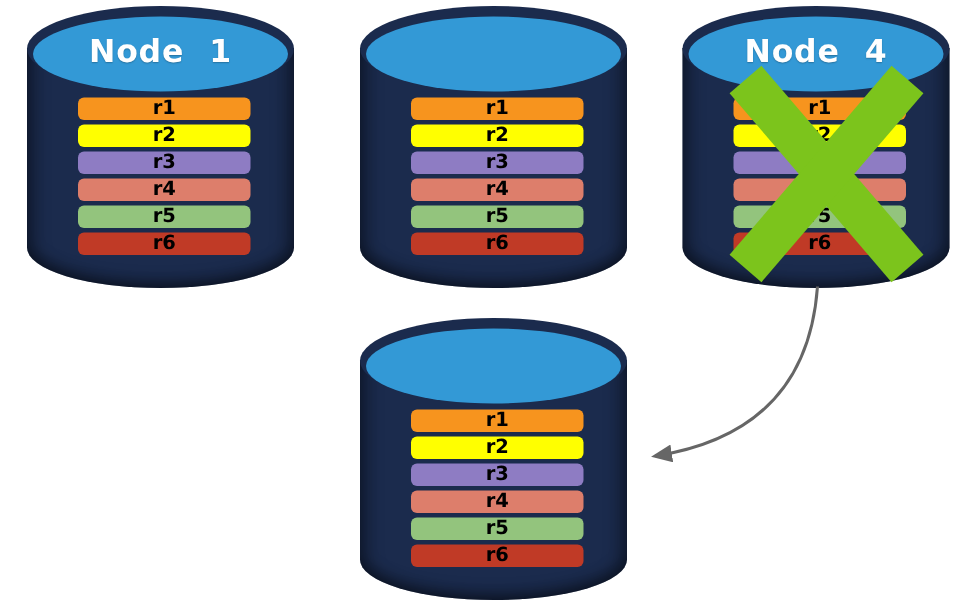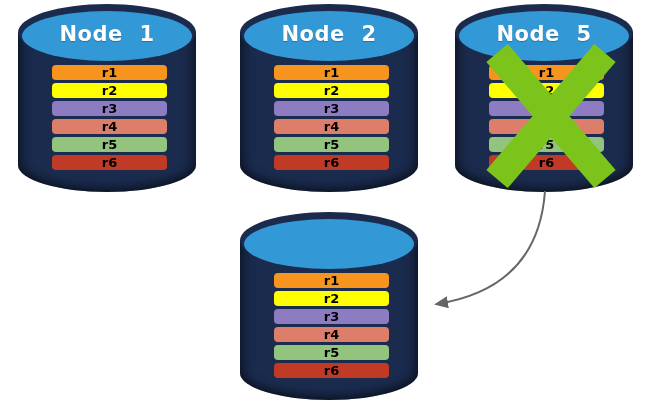--- a/index.html
+++ b/index.html
@@ -94,36 +94,35 @@
       <div class="record" style="background: rgb(221, 126, 107);">r4</div>
       <div class="record" style="background: rgb(147, 196, 125);">r5</div>
       <div class="record" style="background: rgb(192, 58, 38);">r6</div>
     </div>
   </div>
 
   <div class="node" style="left:240px;top:4px;">
     <div class="cyl-body" style="background: rgb(27, 43, 77);"></div>
     <div class="cyl-top-rim" style="background: rgb(27, 43, 77);"></div>
     <div class="cyl-top" style="background: rgb(51, 153, 214);"></div>
-    <div class="node-title">Node 2</div>
     <div class="records">
       <div class="record" style="background: rgb(247, 148, 30);">r1</div>
       <div class="record" style="background: rgb(255, 255, 0);">r2</div>
       <div class="record" style="background: rgb(142, 124, 195);">r3</div>
       <div class="record" style="background: rgb(221, 126, 107);">r4</div>
       <div class="record" style="background: rgb(147, 196, 125);">r5</div>
       <div class="record" style="background: rgb(192, 58, 38);">r6</div>
     </div>
   </div>
 
   <div class="node" style="left:455px;top:4px;">
     <div class="cyl-body" style="background: rgb(27, 43, 77);"></div>
     <div class="cyl-top-rim" style="background: rgb(27, 43, 77);"></div>
     <div class="cyl-top" style="background: rgb(51, 153, 214);"></div>
-    <div class="node-title">Node 5</div>
+    <div class="node-title">Node 4</div>
     <div class="records">
       <div class="record" style="background: rgb(247, 148, 30);">r1</div>
       <div class="record" style="background: rgb(255, 255, 0);">r2</div>
       <div class="record" style="background: rgb(142, 124, 195);">r3</div>
       <div class="record" style="background: rgb(221, 126, 107);">r4</div>
       <div class="record" style="background: rgb(147, 196, 125);">r5</div>
       <div class="record" style="background: rgb(192, 58, 38);">r6</div>
     </div>
     <svg class="cross-svg" viewBox="0 0 126 140" aria-hidden="true">
       <line x1="9" y1="7" x2="117" y2="133" style="stroke: rgb(124, 196, 28);"></line>

